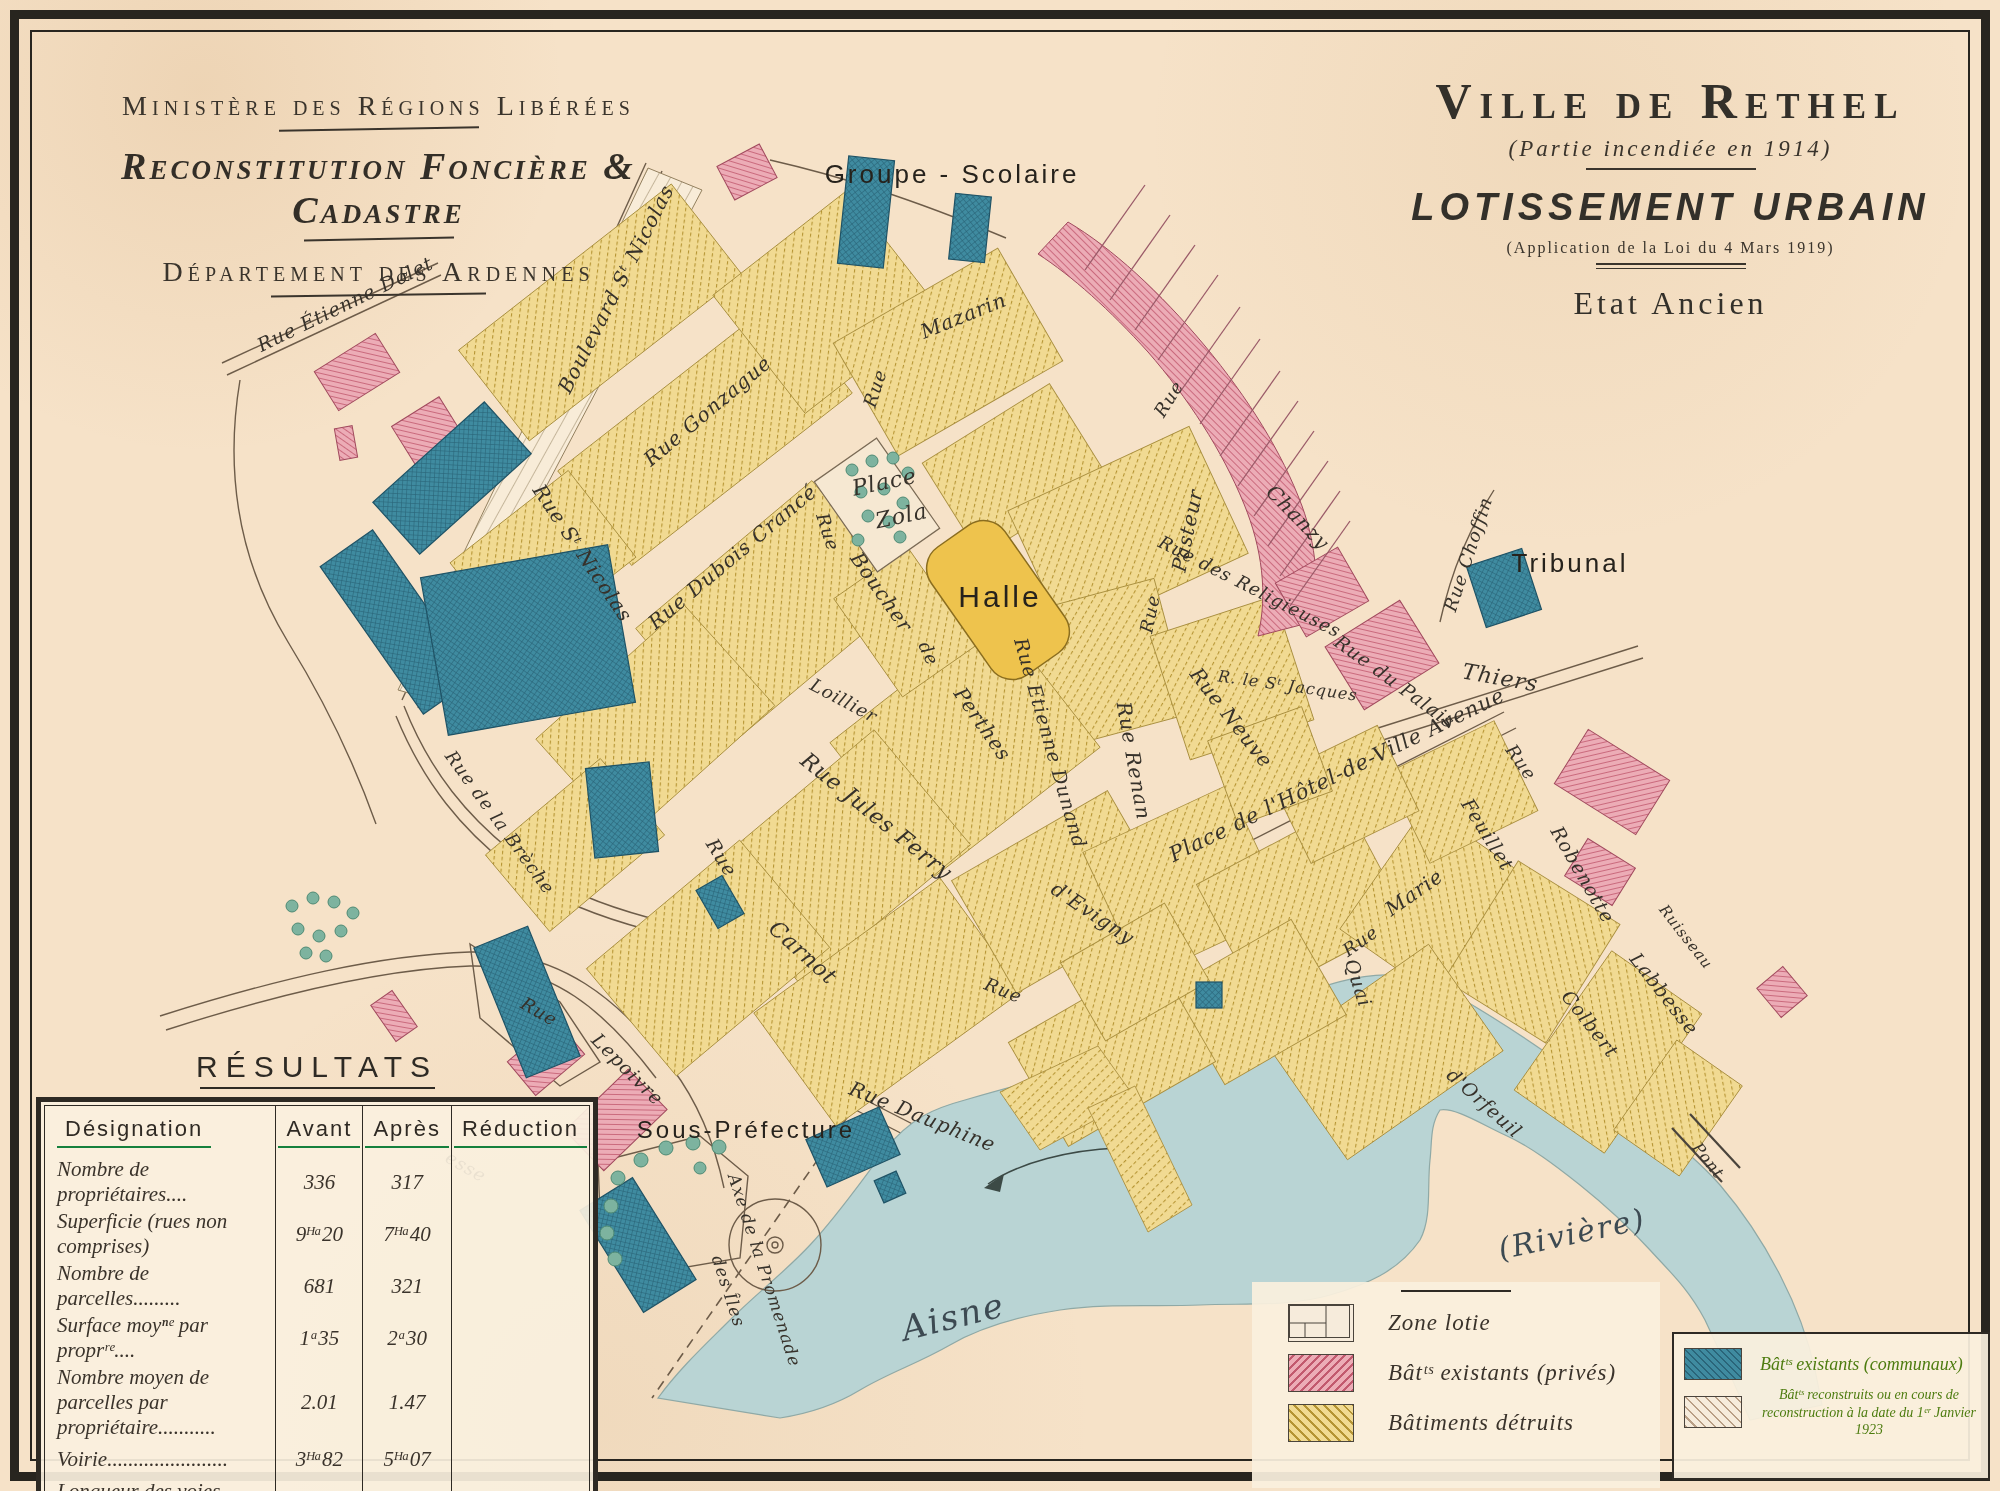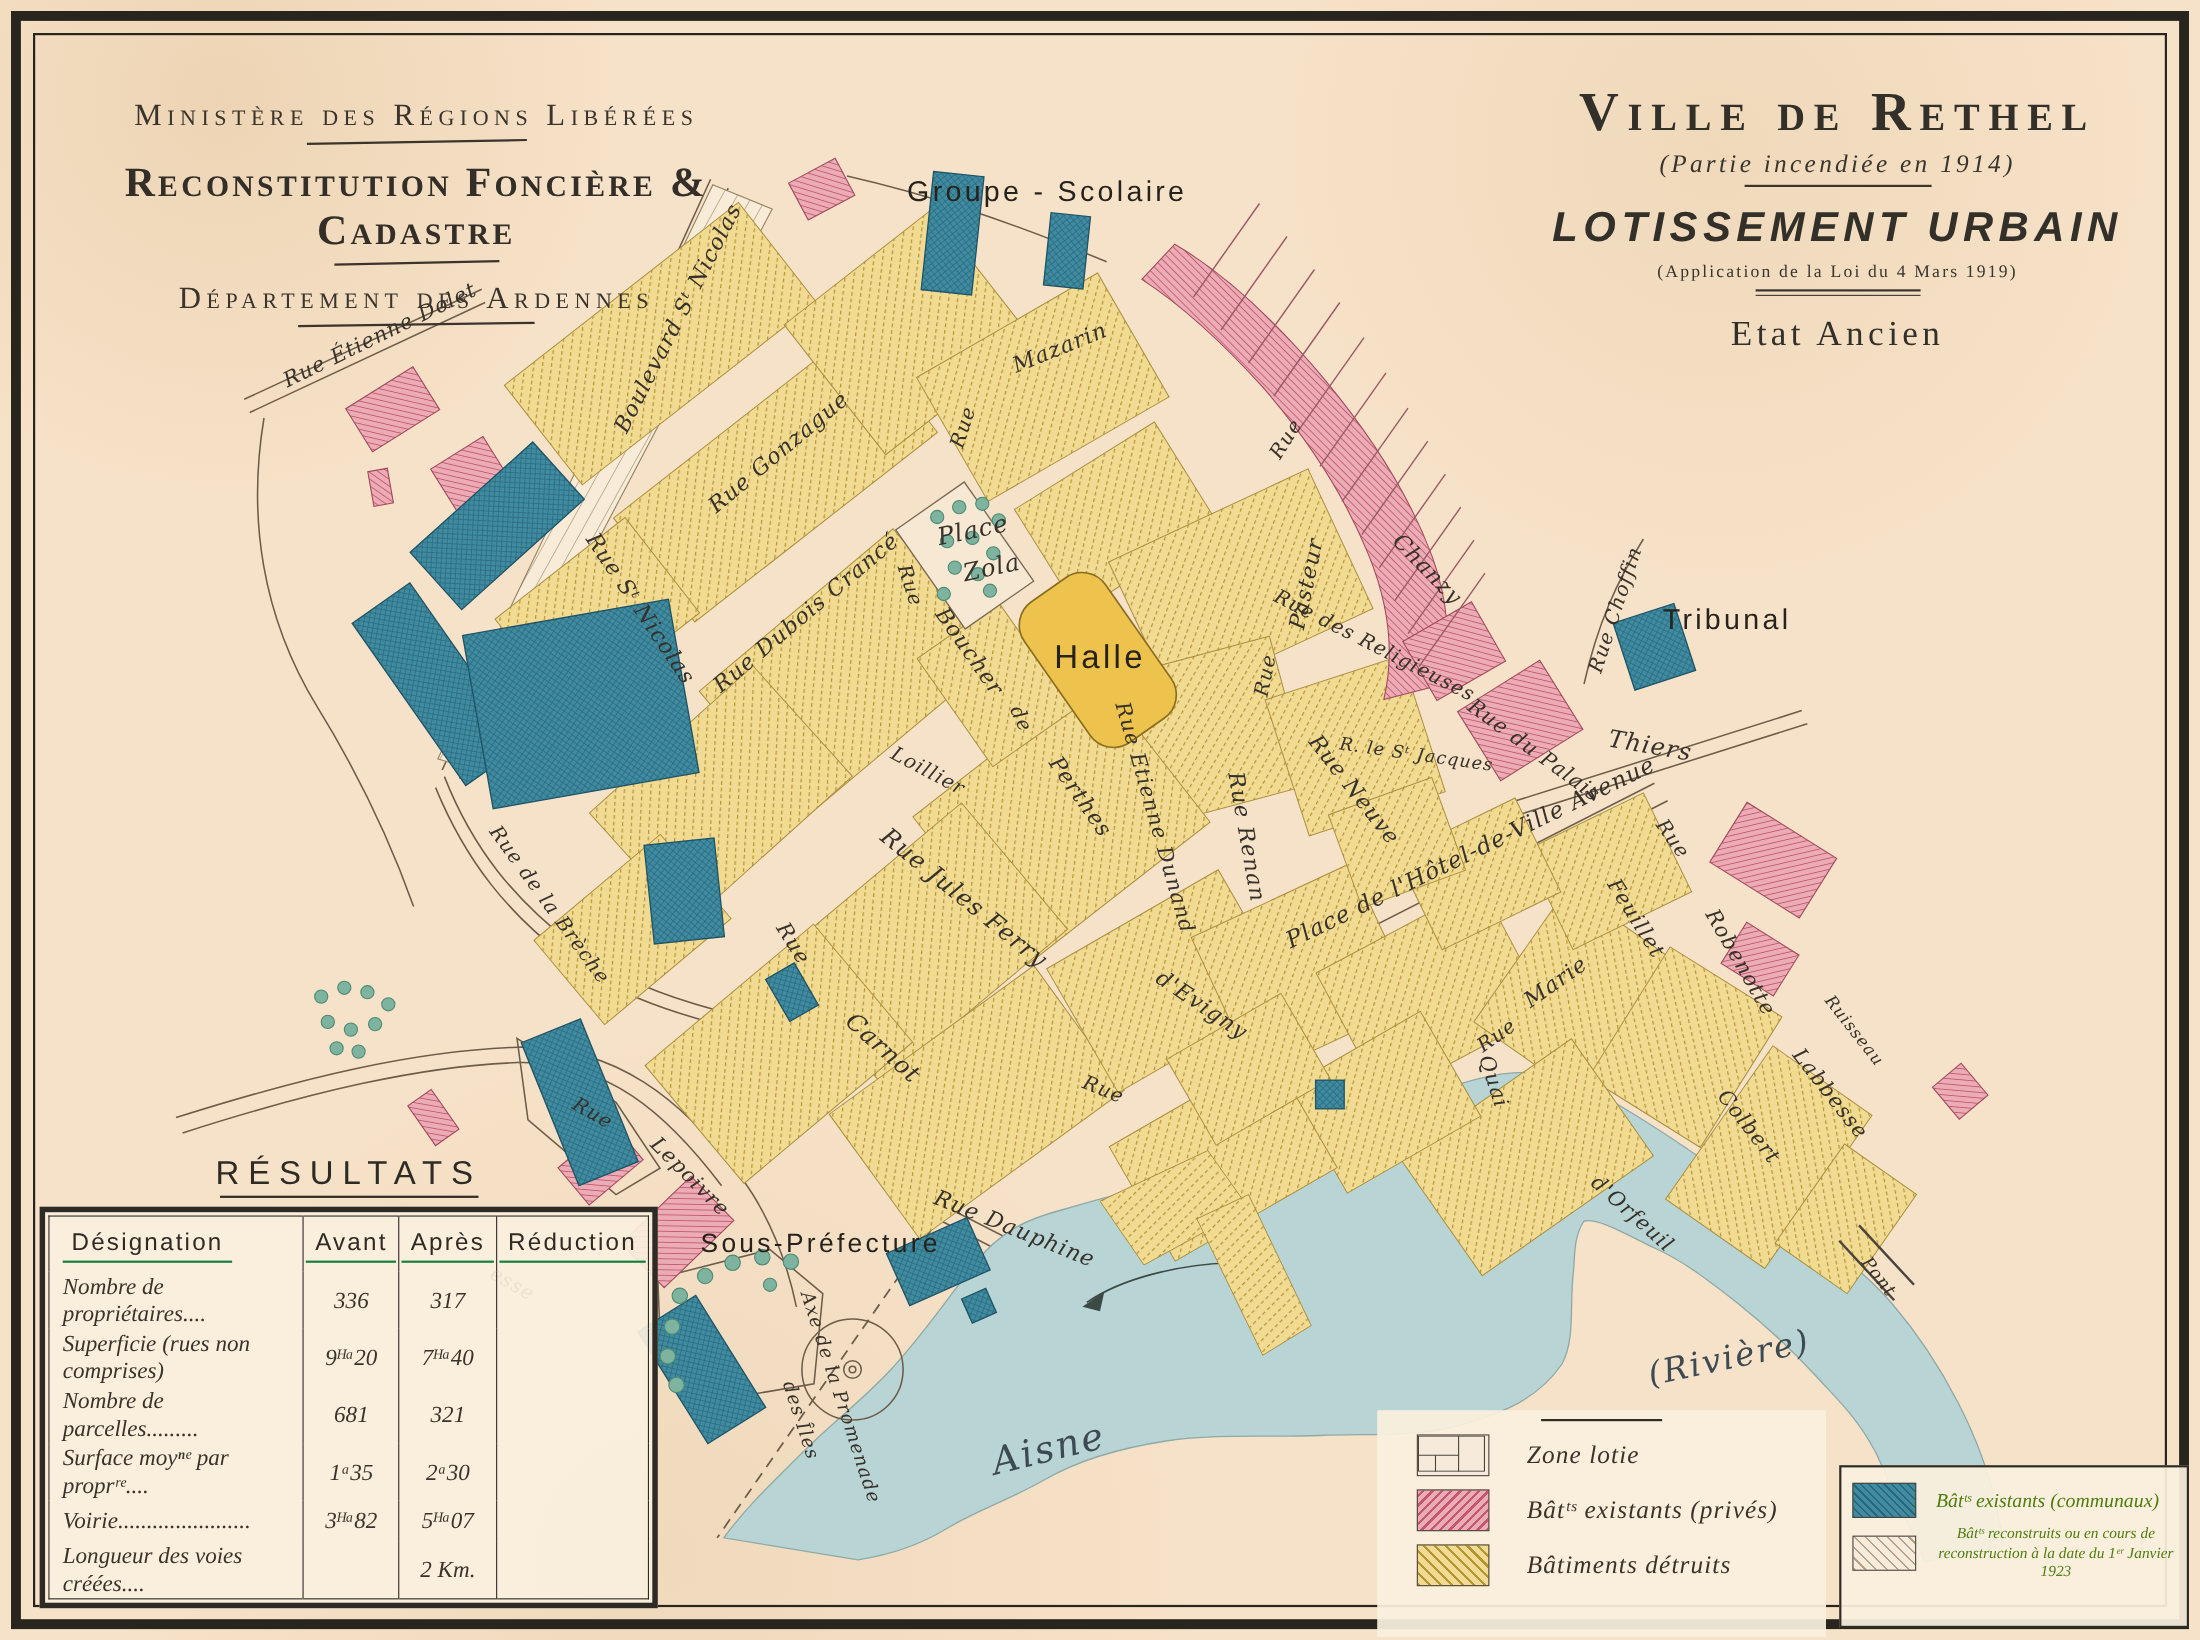--- a/index.html
+++ b/index.html
@@ -9,21 +9,21 @@
       radial-gradient(circle at 78% 9%, rgba(186,138,72,.10), transparent 20%),
       radial-gradient(circle at 30% 95%, rgba(170,120,60,.08), transparent 25%),
       #f6e2c8;
     font-family:"Liberation Serif","DejaVu Serif",serif;color:#2f2a24;}
   .frame-outer{position:absolute;inset:10px;border:9px solid #28251f;pointer-events:none;}
   .frame-inner{position:absolute;inset:30px;border:2px solid #28251f;pointer-events:none;}
 
   
   .hdr-left{position:absolute;left:106px;top:90px;width:545px;text-align:center;}
   .hdr-left .l1{font-variant:small-caps;font-size:28px;letter-spacing:5px;color:#3a342c;}
-  .hdr-left .l2{font-variant:small-caps;font-size:38px;letter-spacing:3px;color:#332e27;margin-top:14px;font-weight:bold;}
+  .hdr-left .l2{font-variant:small-caps;font-size:38px;letter-spacing:3px;color:#332e27;margin-top:14px;font-weight:bold;font-style:italic;}
   .hdr-left .l3{font-variant:small-caps;font-size:28px;letter-spacing:5px;color:#3a342c;margin-top:16px;}
   .rule{height:0;border-top:2px solid #3a342c;margin:6px auto 0;}
   .r1{width:200px;transform:rotate(-1deg);}
   .r2{width:150px;transform:rotate(-1.2deg);}
   .r3{width:215px;transform:rotate(-0.8deg);}
 
   .hdr-right{position:absolute;left:1398px;top:72px;width:545px;text-align:center;}
   .hdr-right .t1{font-variant:small-caps;font-size:50px;letter-spacing:8px;font-weight:bold;color:#33302a;}
   .hdr-right .s1{font-style:italic;font-size:23px;letter-spacing:3px;margin-top:6px;color:#3a342c;}
   .hdr-right .t2{font-family:"Liberation Sans",sans-serif;font-style:italic;font-weight:bold;font-size:38px;letter-spacing:5px;margin-top:16px;color:#33302a;}
@@ -370,20 +370,26 @@
             <td class="c-ap">321</td>
             <td class="c-red"></td>
           </tr>
           <tr>
             <td class="c-des">Surface moyⁿᵉ par proprʳᵉ....</td>
             <td class="c-av">1ᵃ35</td>
             <td class="c-ap">2ᵃ30</td>
             <td class="c-red"></td>
           </tr>
           <tr>
+            <td class="c-des">Nombre moyen de parcelles par propriétaire...........</td>
+            <td class="c-av">2.01</td>
+            <td class="c-ap">1.47</td>
+            <td class="c-red"></td>
+          </tr>
+          <tr>
             <td class="c-des">Voirie.......................</td>
             <td class="c-av">3ᴴᵃ82</td>
             <td class="c-ap">5ᴴᵃ07</td>
             <td class="c-red"></td>
           </tr>
           <tr>
             <td class="c-des">Longueur des voies créées....</td>
             <td class="c-av"></td>
             <td class="c-ap">2 Km.</td>
             <td class="c-red"></td>

